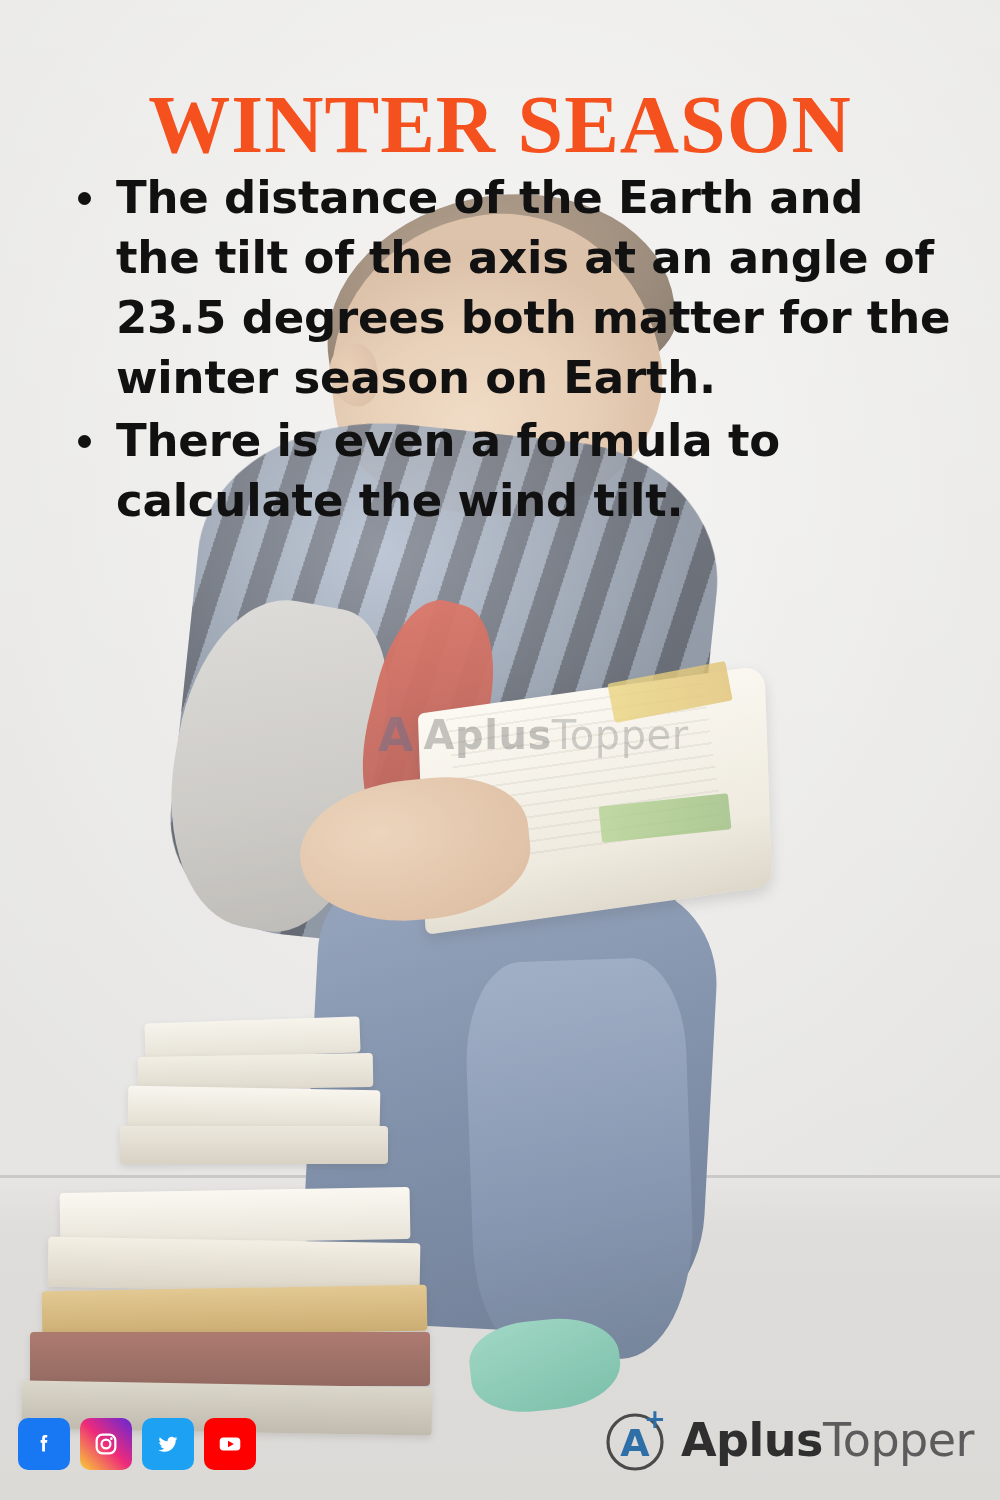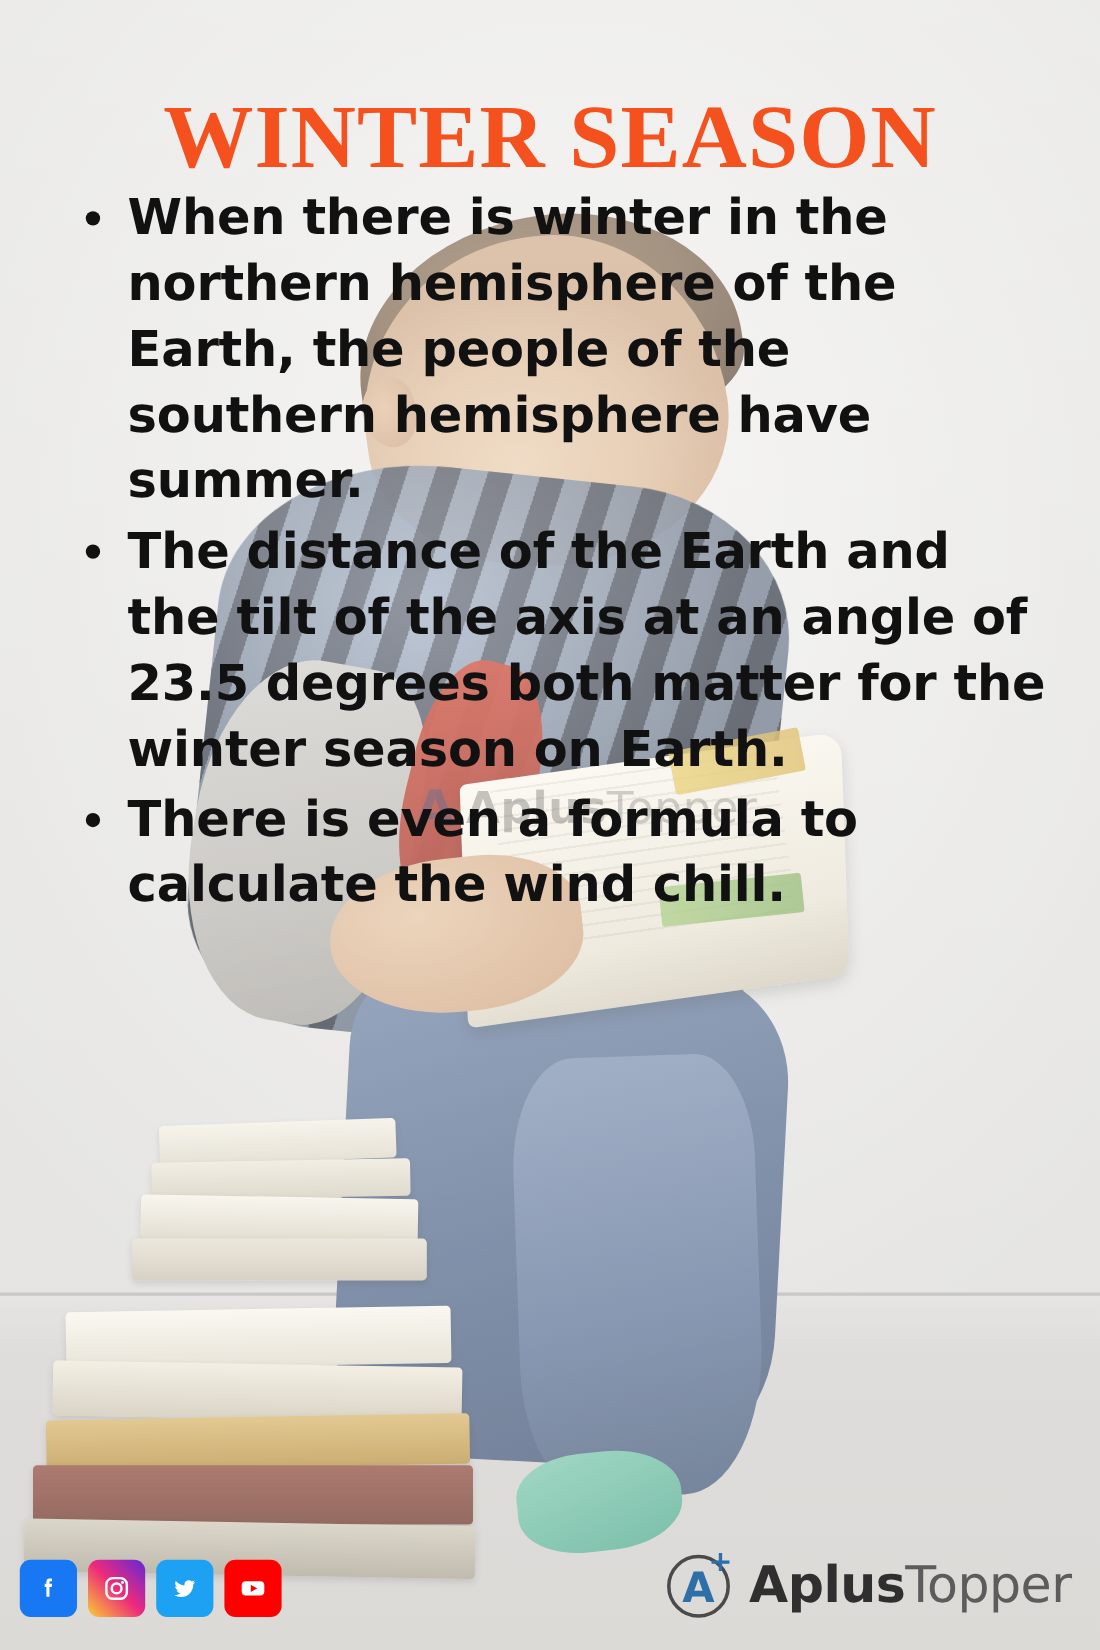--- a/index.html
+++ b/index.html
@@ -407,29 +407,25 @@
   <div class="photo-watermark">
     <span class="wm-mark">A</span>
     <span class="wm-text"><b>Aplus</b><span>Topper</span></span>
   </div>
 
   <div class="title">WINTER SEASON</div>
 
   <ul class="bullets">
     <li class="bullet">
       <span class="dot"></span>
-      <span>When there is winter in the northern hemisphere of the Earth, the people of the southern hemisphere have summer.</span>
-    </li>
-    <li class="bullet">
-      <span class="dot"></span>
       <span>The distance of the Earth and the tilt of the axis at an angle of 23.5 degrees both matter for the winter season on Earth.</span>
     </li>
     <li class="bullet">
       <span class="dot"></span>
-      <span>There is even a formula to calculate the wind chill.</span>
+      <span>There is even a formula to calculate the wind tilt.</span>
     </li>
   </ul>
 
   <div class="socials">
     <a class="soc soc-fb">
       <svg width="26" height="26" viewBox="0 0 24 24" aria-hidden="true">
         <path fill="#ffffff" d="M15.1 8.2h-2.2V6.9c0-.6.4-.8.7-.8h1.4V3.6h-2c-2.2 0-2.7 1.6-2.7 2.7v1.9H8.9v2.6h1.4V19h2.6v-8.2h1.9l.3-2.6z"></path>
       </svg>
     </a>
     <a class="soc soc-ig">

